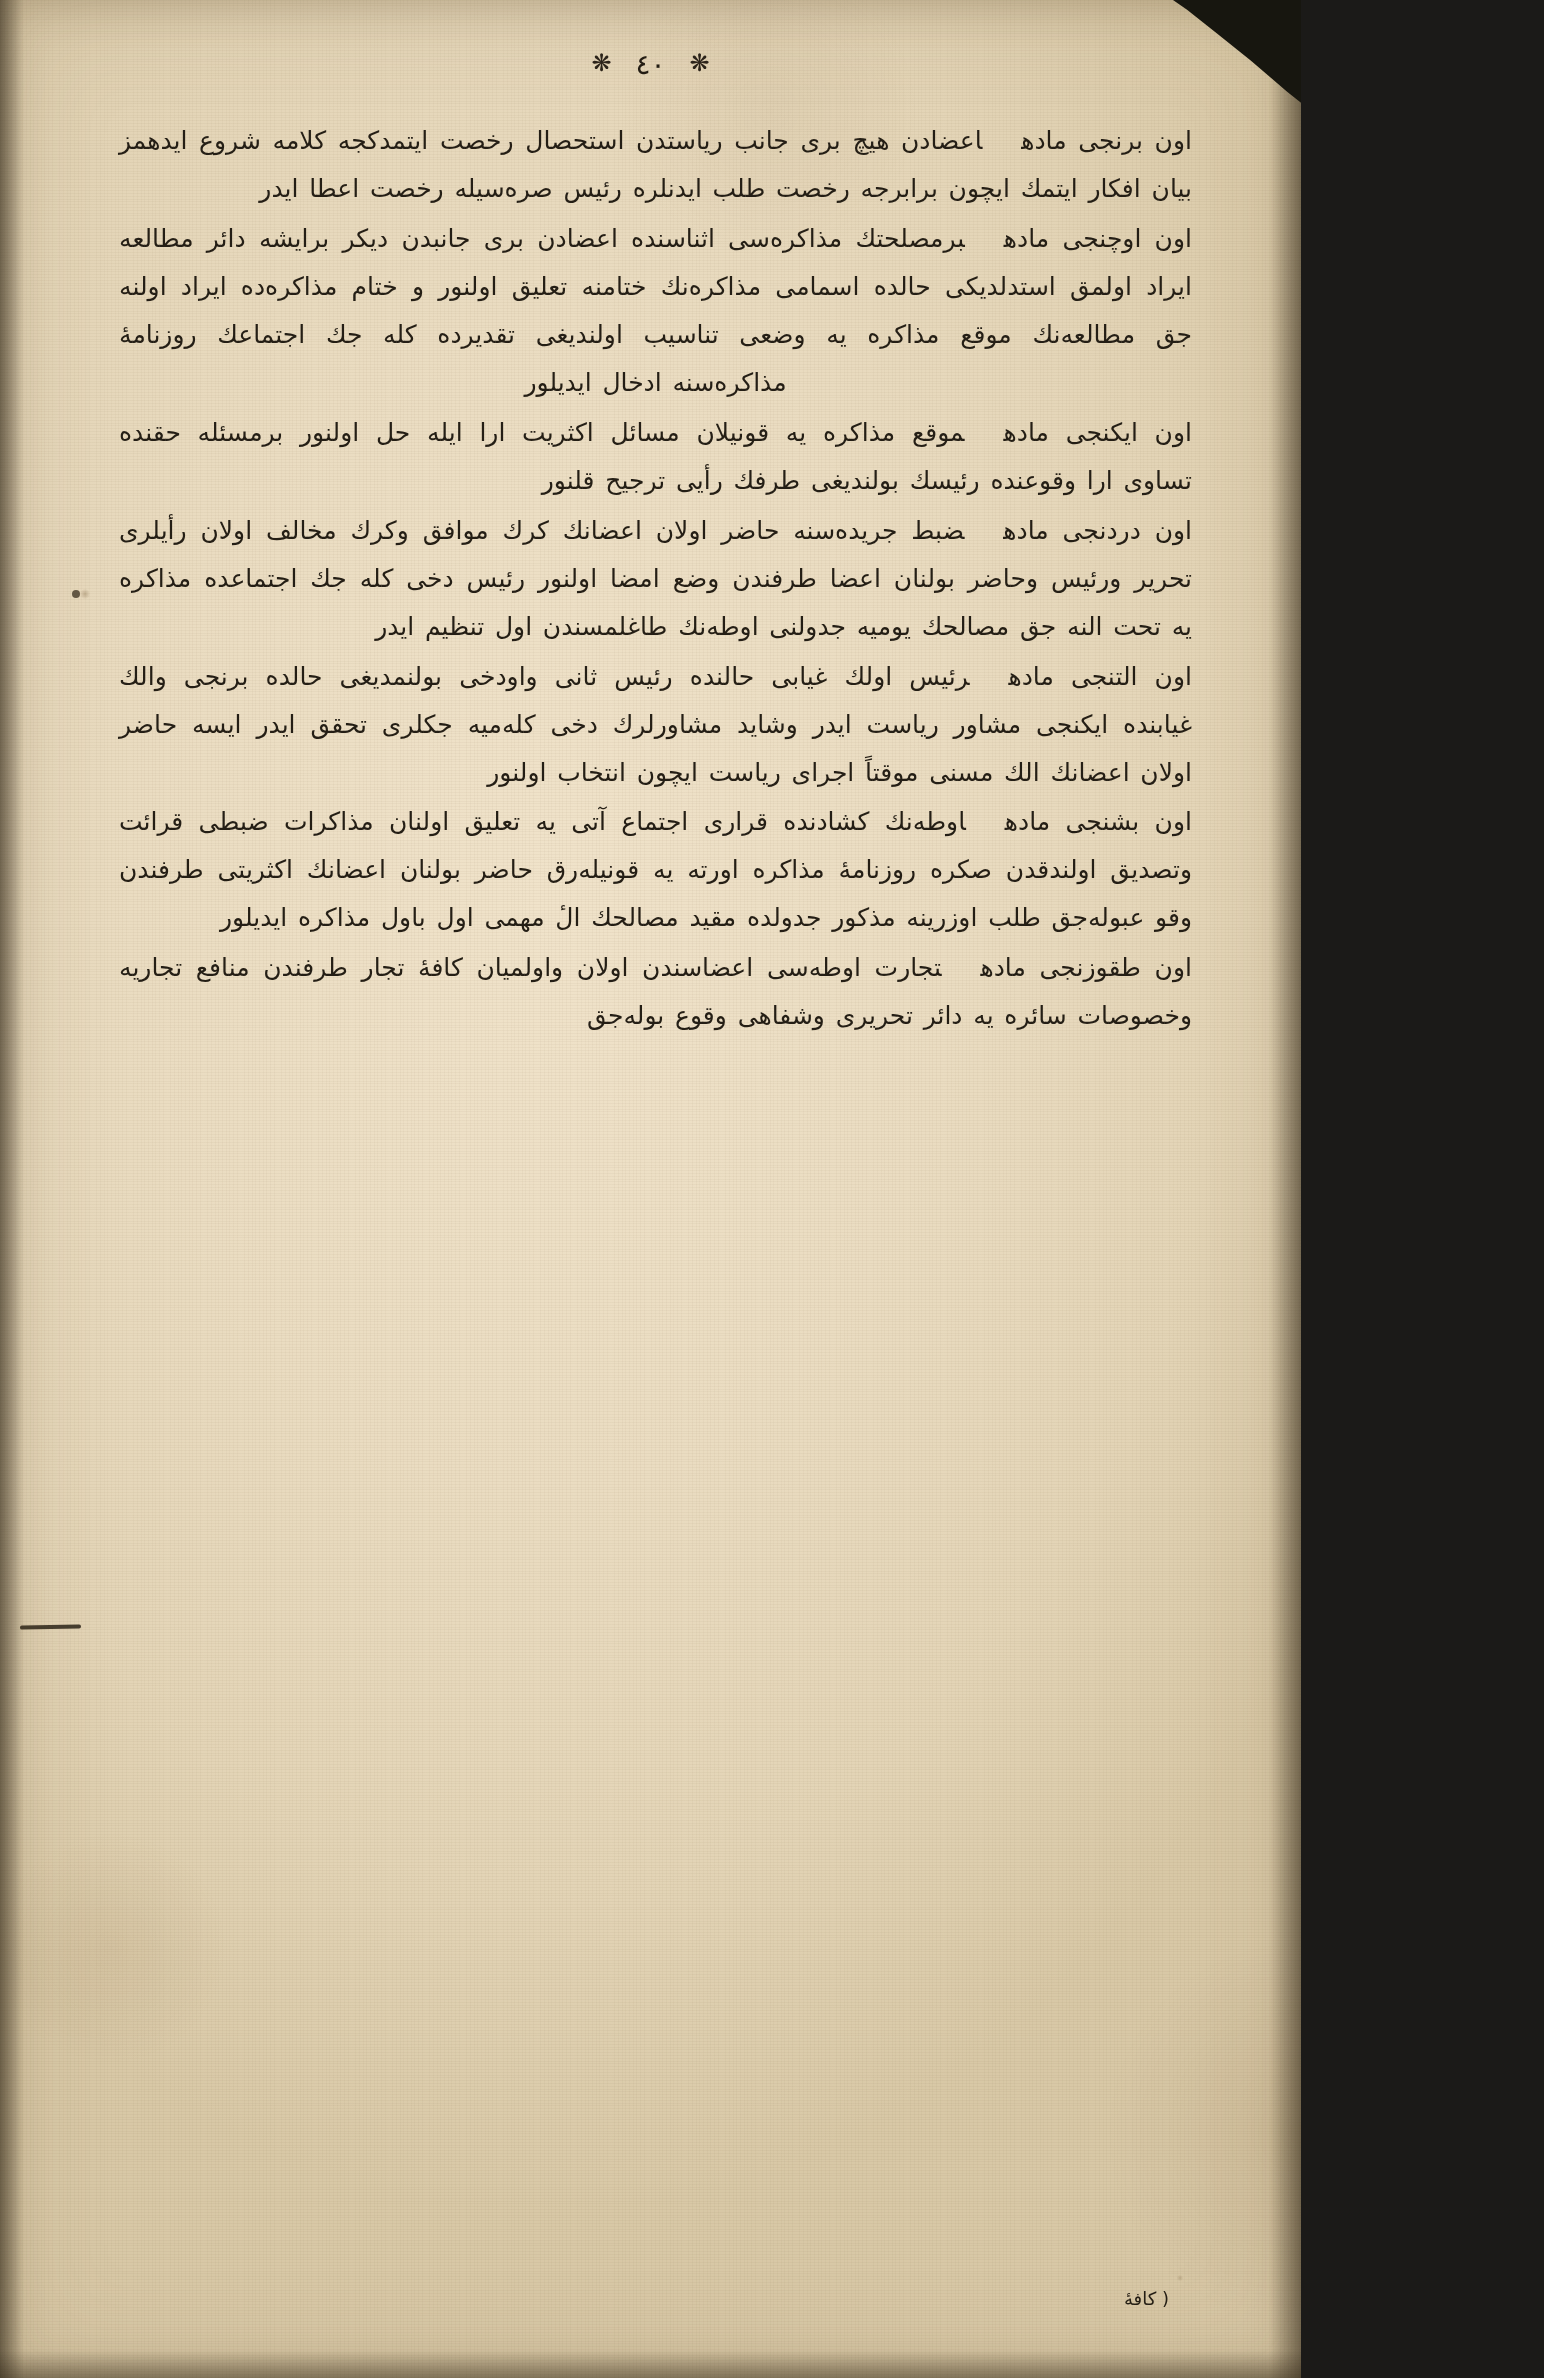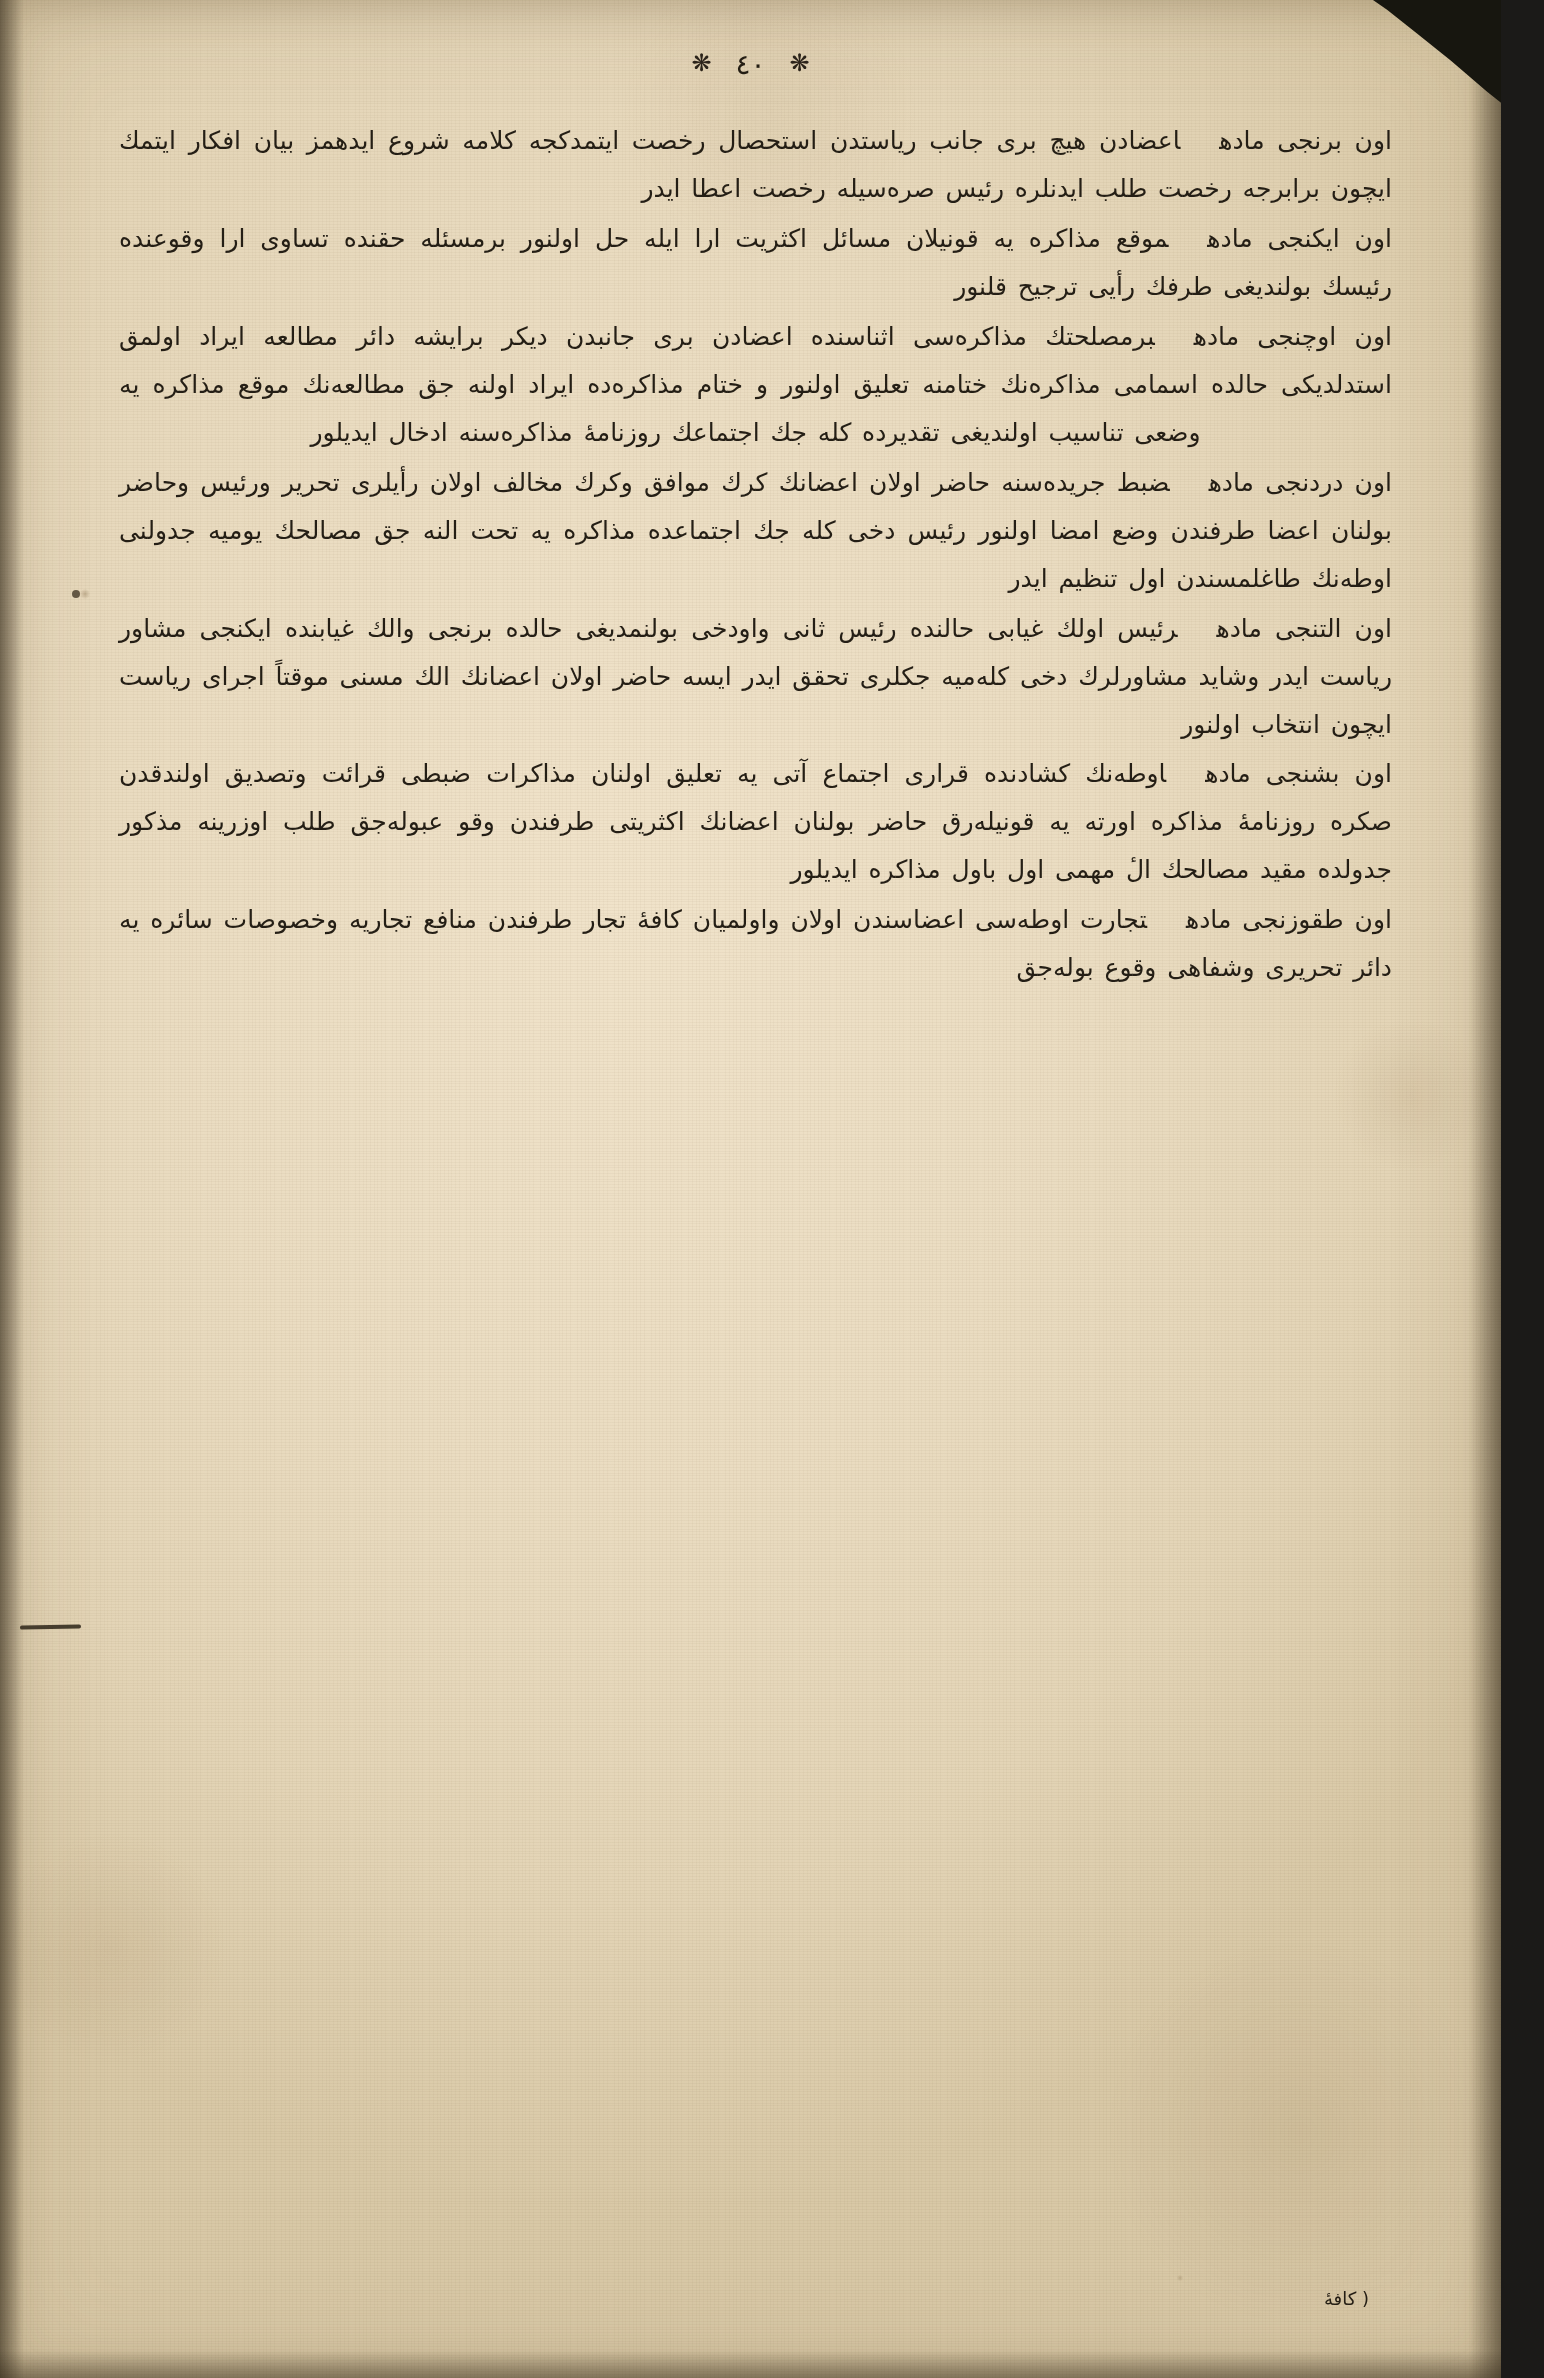--- a/index.html
+++ b/index.html
@@ -2,21 +2,21 @@
 <html style="font-size:15px"><head>
 <meta charset="utf-8">
 <style>
   html, body {
     margin: 0;
     padding: 0;
     background: #1b1a18;
   }
   .page {
     position: relative;
-    width: 1501px;
+    width: 1301px;
     height: 2378px;
     overflow: hidden;
     background: #e9dcc3;
     font-family: "Liberation Serif", serif;
   }
   
   .paper-bg {
     position: absolute;
     inset: 0;
     background:
@@ -181,26 +181,26 @@
       <span>٤٠</span>
       <span class="orn">❋</span>
     </div>
 
     <div class="body-text">
 
       <p class="para tail">
         <span class="artcl">اون برنجی ماده</span><span>اعضادن هیچ بری جانب ریاستدن استحصال رخصت ایتمدکجه کلامه شروع ایدهمز بیان افکار ایتمك ایچون برابرجه رخصت طلب ایدنلره رئیس صره‌سیله رخصت اعطا ایدر</span>
       </p>
 
-      <p class="para tail">
-        <span class="artcl">اون ایکنجی ماده</span><span>موقع مذاکره یه قونیلان مسائل اکثریت ارا ایله حل اولنور برمسئله حقنده تساوی ارا وقوعنده رئیسك بولندیغی طرفك رأیی ترجیح قلنور</span>
-      </p>
-
       <p class="para">
         <span class="artcl">اون اوچنجی ماده</span><span>برمصلحتك مذاکره‌سی اثناسنده اعضادن بری جانبدن دیکر برایشه دائر مطالعه ایراد اولمق استدلدیکی حالده اسمامی مذاکره‌نك ختامنه تعلیق اولنور و ختام مذاکره‌ده ایراد اولنه جق مطالعه‌نك موقع مذاکره یه وضعی تناسیب اولندیغی تقدیرده کله جك اجتماعك روزنامهٔ مذاکره‌سنه ادخال ایدیلور</span>
+      </p>
+
+      <p class="para tail">
+        <span class="artcl">اون ایکنجی ماده</span><span>موقع مذاکره یه قونیلان مسائل اکثریت ارا ایله حل اولنور برمسئله حقنده تساوی ارا وقوعنده رئیسك بولندیغی طرفك رأیی ترجیح قلنور</span>
       </p>
 
       <p class="para tail">
         <span class="artcl">اون دردنجی ماده</span><span>ضبط جریده‌سنه حاضر اولان اعضانك کرك موافق وکرك مخالف اولان رأیلری تحریر ورئیس وحاضر بولنان اعضا طرفندن وضع امضا اولنور رئیس دخی کله جك اجتماعده مذاکره یه تحت النه جق مصالحك یومیه جدولنی اوطه‌نك طاغلمسندن اول تنظیم ایدر</span>
       </p>
 
       <p class="para tail">
         <span class="artcl">اون التنجی ماده</span><span>رئیس اولك غیابی حالنده رئیس ثانی واودخی بولنمدیغی حالده برنجی والك غیابنده ایکنجی مشاور ریاست ایدر وشاید مشاورلرك دخی کله‌میه جكلری تحقق ایدر ایسه حاضر اولان اعضانك الك مسنی موقتاً اجرای ریاست ایچون انتخاب اولنور</span>
       </p>
 

